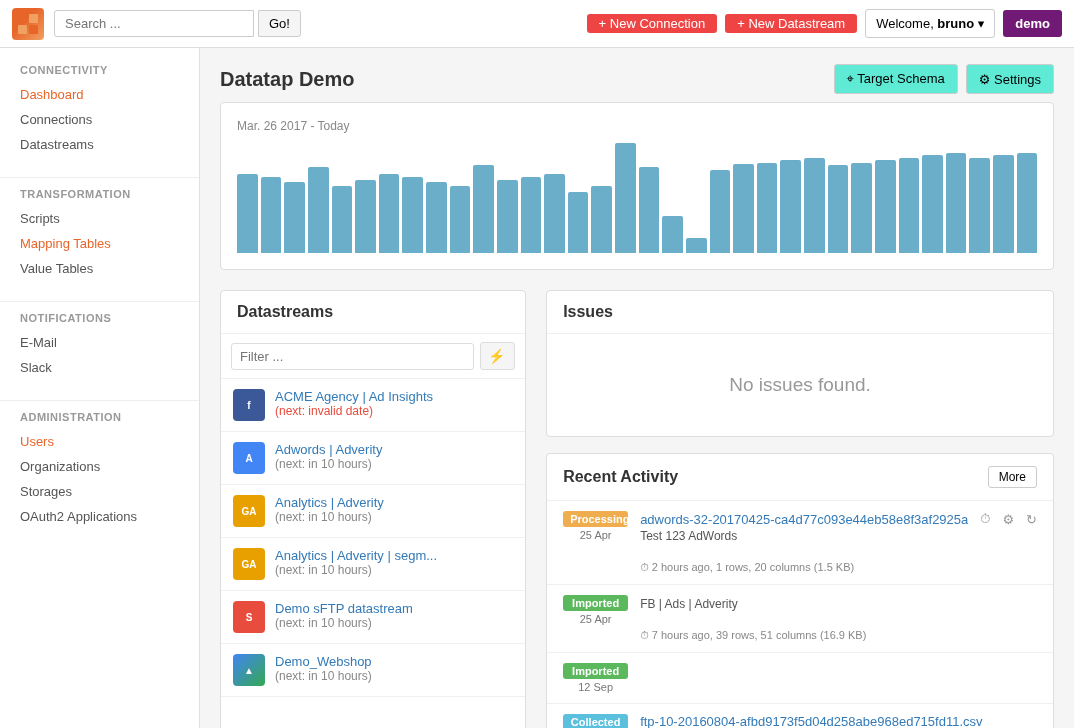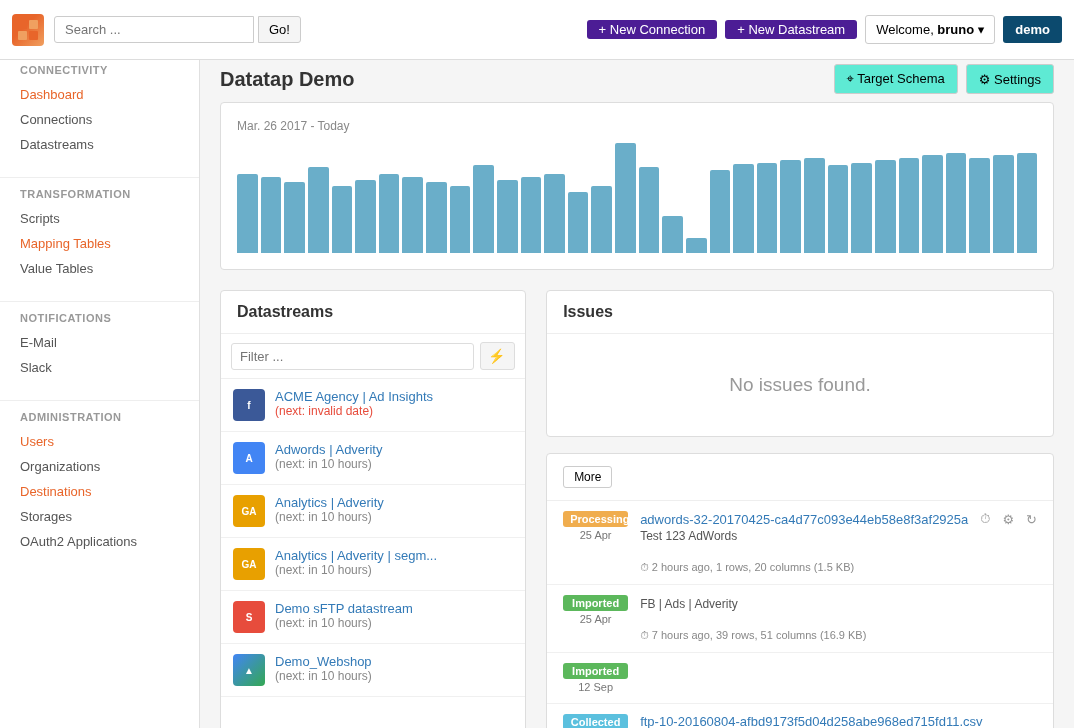--- a/index.html
+++ b/index.html
@@ -2,21 +2,21 @@
 <html><head>
   <meta charset="utf-8">
   <style>
     * { box-sizing: border-box; margin: 0; padding: 0; }
     body { font-family: -apple-system, BlinkMacSystemFont, 'Segoe UI', Arial, sans-serif; font-size: 13px; background: #f5f5f5; color: #333; }
 
     
     .header {
       background: #fff;
       border-bottom: 1px solid #ddd;
-      height: 60px;
+      height: 48px;
       display: flex;
       align-items: center;
       padding: 0 12px;
       gap: 10px;
       position: fixed;
       top: 0; left: 0; right: 0;
       z-index: 100;
     }
     .logo {
       width: 32px; height: 32px;
@@ -42,38 +42,38 @@
       padding: 5px 10px;
       border-radius: 0 3px 3px 0;
       cursor: pointer;
       font-size: 13px;
     }
     .header-right {
       margin-left: auto;
       display: flex; align-items: center; gap: 8px;
     }
     .btn-new {
-      background: #4c1d95;
+      background: #ef4444;
       color: white;
       border: none;
       padding: 2px 12px;
       border-radius: 3px;
       cursor: pointer;
       font-size: 13px;
     }
     .welcome-btn {
       background: #fff;
       border: 1px solid #ccc;
       padding: 6px 10px;
       border-radius: 3px;
       cursor: pointer;
       font-size: 13px;
     }
     .demo-badge {
-      background: #0c4a6e;
+      background: #701a75;
       color: white;
       padding: 6px 12px;
       border-radius: 3px;
       font-size: 13px;
       font-weight: bold;
     }
 
     
     .layout {
       display: flex;
@@ -336,21 +336,20 @@
     <div class="sidebar-section">
       <div class="sidebar-section-title">NOTIFICATIONS</div>
       <a class="sidebar-item">E-Mail</a>
       <a class="sidebar-item">Slack</a>
     </div>
     <hr class="sidebar-divider">
     <div class="sidebar-section">
       <div class="sidebar-section-title">ADMINISTRATION</div>
       <a class="sidebar-item orange">Users</a>
       <a class="sidebar-item">Organizations</a>
-      <a class="sidebar-item orange">Destinations</a>
       <a class="sidebar-item">Storages</a>
       <a class="sidebar-item">OAuth2 Applications</a>
     </div>
   </nav>
 
   <main class="main">
 
     <div class="page-header">
       <h1 class="page-title">Datatap Demo</h1>
       <div class="page-actions">
@@ -455,20 +454,21 @@
 
       <div style="display:flex; flex-direction:column; gap:16px;">
 
         <div class="panel">
           <div class="panel-header">Issues</div>
           <div class="issues-panel-body">No issues found.</div>
         </div>
 
         <div class="panel">
           <div class="activity-header">
+            <div class="activity-title">Recent Activity</div>
             <button class="btn-more">More</button>
           </div>
           <div id="activity-list">
               <div class="activity-item">
     <div class="activity-status-block">
       <span class="status-badge processing">Processing</span>
       <span class="activity-date">25 Apr</span>
     </div>
     <div class="activity-content">
       <div class="activity-stream-name">

